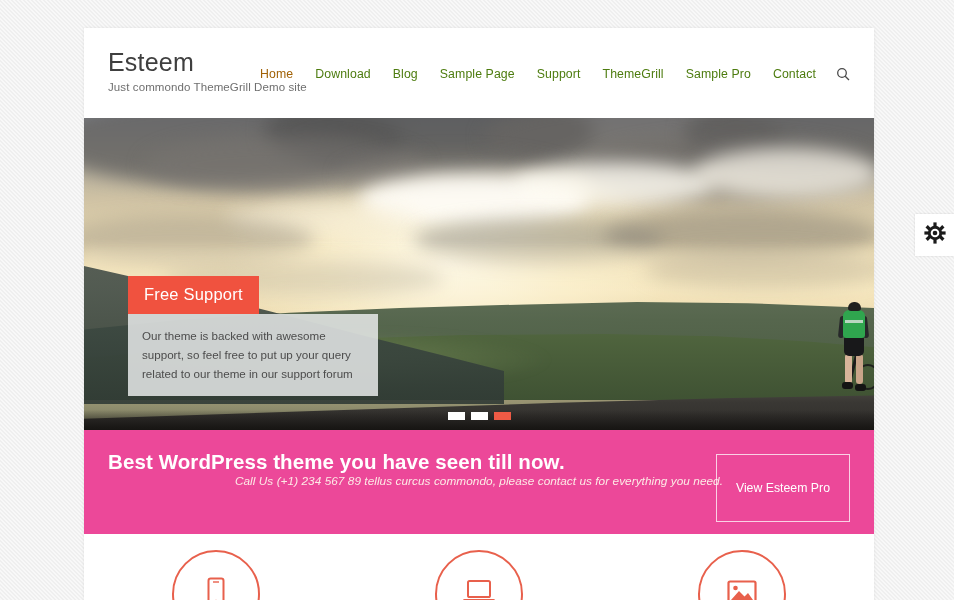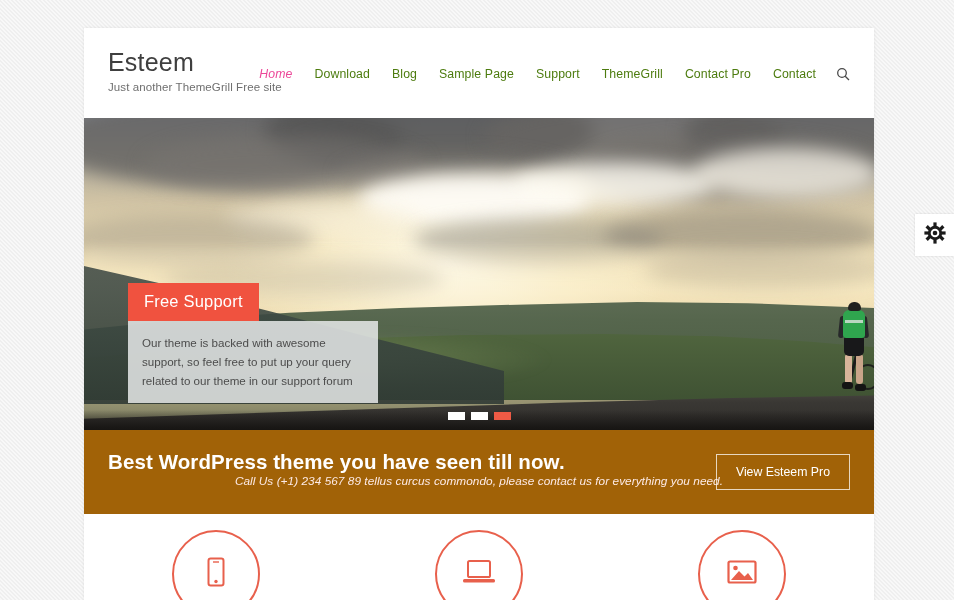--- a/index.html
+++ b/index.html
@@ -58,21 +58,21 @@
   }
   .nav-item {
     font-size:12.3px;
     color:#4d7c0f;
     padding:0 11px;
     line-height:20px;
     white-space:nowrap;
     cursor:pointer;
     letter-spacing:.1px;
   }
-  .nav-item.current { color:#ec4899;font-style:italic; }
+  .nav-item.current { color:#a16207; }
   #search-toggle {
     padding:0 4px 0 9px;
     display:flex;
     align-items:center;
     cursor:pointer;
   }
 
   
   #hero-slider {
     position:relative;
@@ -170,21 +170,21 @@
   #cy-shorts { position:absolute; left:12px; top:34px; width:20px; height:20px; background:#18181a; border-radius:3px 3px 5px 5px; }
   #cy-leg-l { position:absolute; left:13px; top:52px; width:7px; height:30px; background:#d8b49a; border-radius:3px; }
   #cy-leg-r { position:absolute; left:24px; top:52px; width:7px; height:30px; background:#c9a489; border-radius:3px; }
   #cy-shoe-l { position:absolute; left:10px; top:80px; width:11px; height:7px; background:#141414; border-radius:3px; }
   #cy-shoe-r { position:absolute; left:23px; top:82px; width:11px; height:7px; background:#141414; border-radius:3px; }
   #bike-wheel { position:absolute; left:24px; top:62px; width:24px; height:26px; border:2px solid #1b1b1b; border-radius:50%; opacity:.9; }
   #bike-frame { position:absolute; left:20px; top:52px; width:3px; height:26px; background:#1b1b1b; transform:rotate(14deg); }
 
   
   #slide-caption {
-    position:absolute; left:44px; top:165px; width:284px;
+    position:absolute; left:44px; top:158px; width:284px;
   }
   #caption-title {
     display:inline-block;
     background:#f0523f;
     color:#ffffff;
     font-size:16.5px;
     padding:9px 16px 10px 16px;
     letter-spacing:.2px;
   }
   #caption-body {
@@ -203,22 +203,22 @@
   }
   .pager-dot {
     width:17px; height:8px;
     background:#ffffff;
     cursor:pointer;
   }
   .pager-dot.active { background:#ee5a45; }
 
   
   #cta {
-    height:84px;
-    background:#a16207;
+    height:104px;
+    background:#ec4899;
     position:relative;
     padding:20px 24px 0 24px;
   }
   #cta-title {
     color:#ffffff;
     font-size:20.5px;
     font-weight:bold;
     letter-spacing:.1px;
   }
   #cta-subtitle {
@@ -227,21 +227,21 @@
     font-style:italic;
     letter-spacing:.05px;
     text-align:center;
   }
   #cta-button {
     position:absolute;
     right:24px; top:24px;
     border:1px solid rgba(255,255,255,.75);
     color:#ffffff;
     font-size:12.3px;
-    padding:10px 19px;
+    padding:26px 19px;
     cursor:pointer;
     white-space:nowrap;
   }
 
   
   #features {
     height:90px;
     background:#ffffff;
     display:flex;
     padding-top:16px;
@@ -275,31 +275,31 @@
 </style>
 </head>
 <body>
 
 <div id="page">
 
   <div id="site-header">
 
     <div id="branding">
       <div id="site-title">Esteem</div>
-      <div id="site-description">Just another ThemeGrill Free site</div>
+      <div id="site-description">Just commondo ThemeGrill Demo site</div>
     </div>
 
     <div id="main-nav">
       <div class="nav-item current">Home</div>
       <div class="nav-item">Download</div>
       <div class="nav-item">Blog</div>
       <div class="nav-item">Sample Page</div>
       <div class="nav-item">Support</div>
       <div class="nav-item">ThemeGrill</div>
-      <div class="nav-item">Contact Pro</div>
+      <div class="nav-item">Sample Pro</div>
       <div class="nav-item">Contact</div>
       <div id="search-toggle">
         <svg width="14" height="14" viewBox="0 0 14 14" aria-hidden="true">
           <circle cx="6" cy="6" r="4.3" fill="none" stroke="#4a4a4a" stroke-width="1.3"></circle>
           <line x1="9.2" y1="9.2" x2="13" y2="13" stroke="#4a4a4a" stroke-width="1.3"></line>
         </svg>
       </div>
     </div>
   </div>
 

